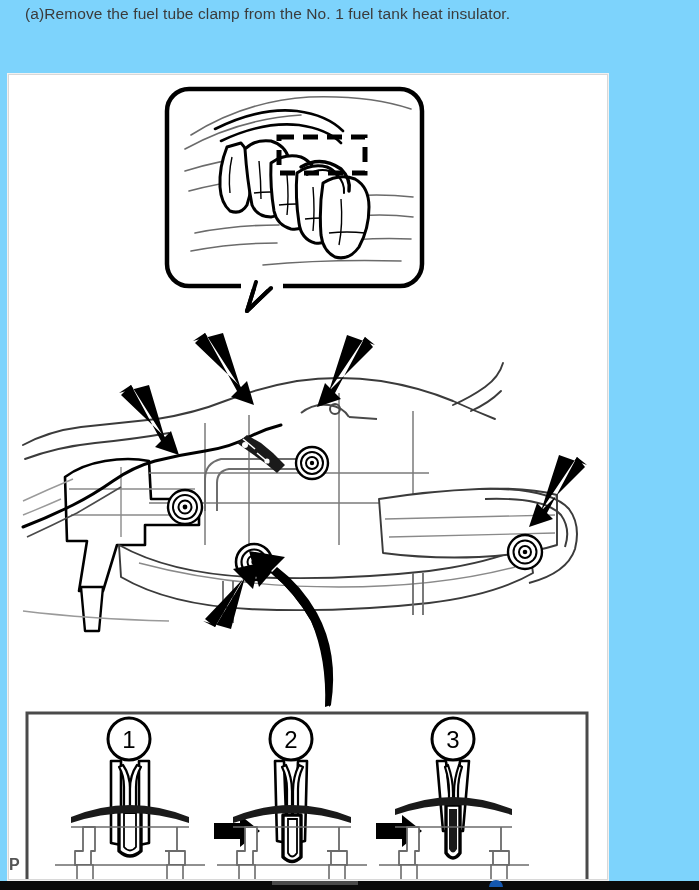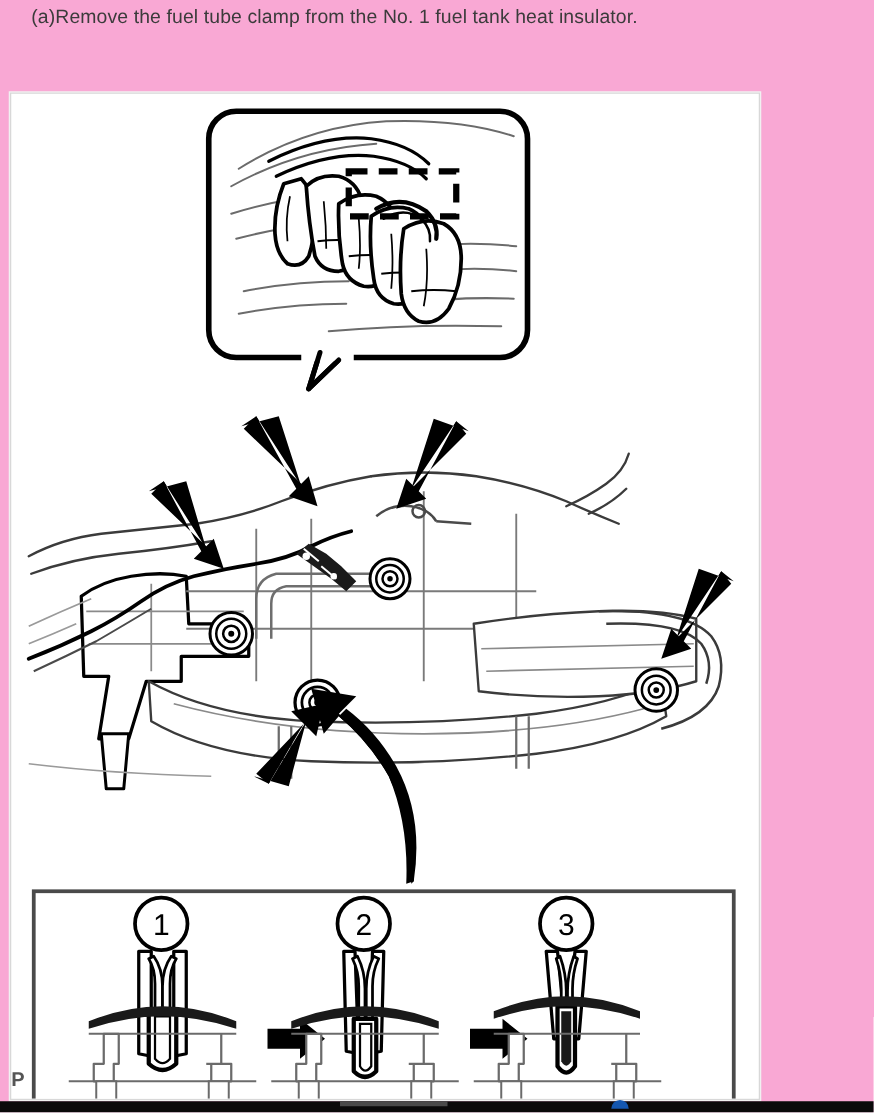--- a/index.html
+++ b/index.html
@@ -8,21 +8,21 @@
     background: #ffffff;
     width: 699px;
     height: 890px;
     overflow: hidden;
     font-family: "Liberation Sans", sans-serif;
   }
   #page {
     position: relative;
     width: 699px;
     height: 890px;
-    background: #f9a8d4;
+    background: #7dd3fc;
   }
 
   
   .instruction {
     position: absolute;
     left: 25px;
     top: 4px;
     font-size: 15.5px;
     line-height: 20px;
     color: #3b3b3b;

